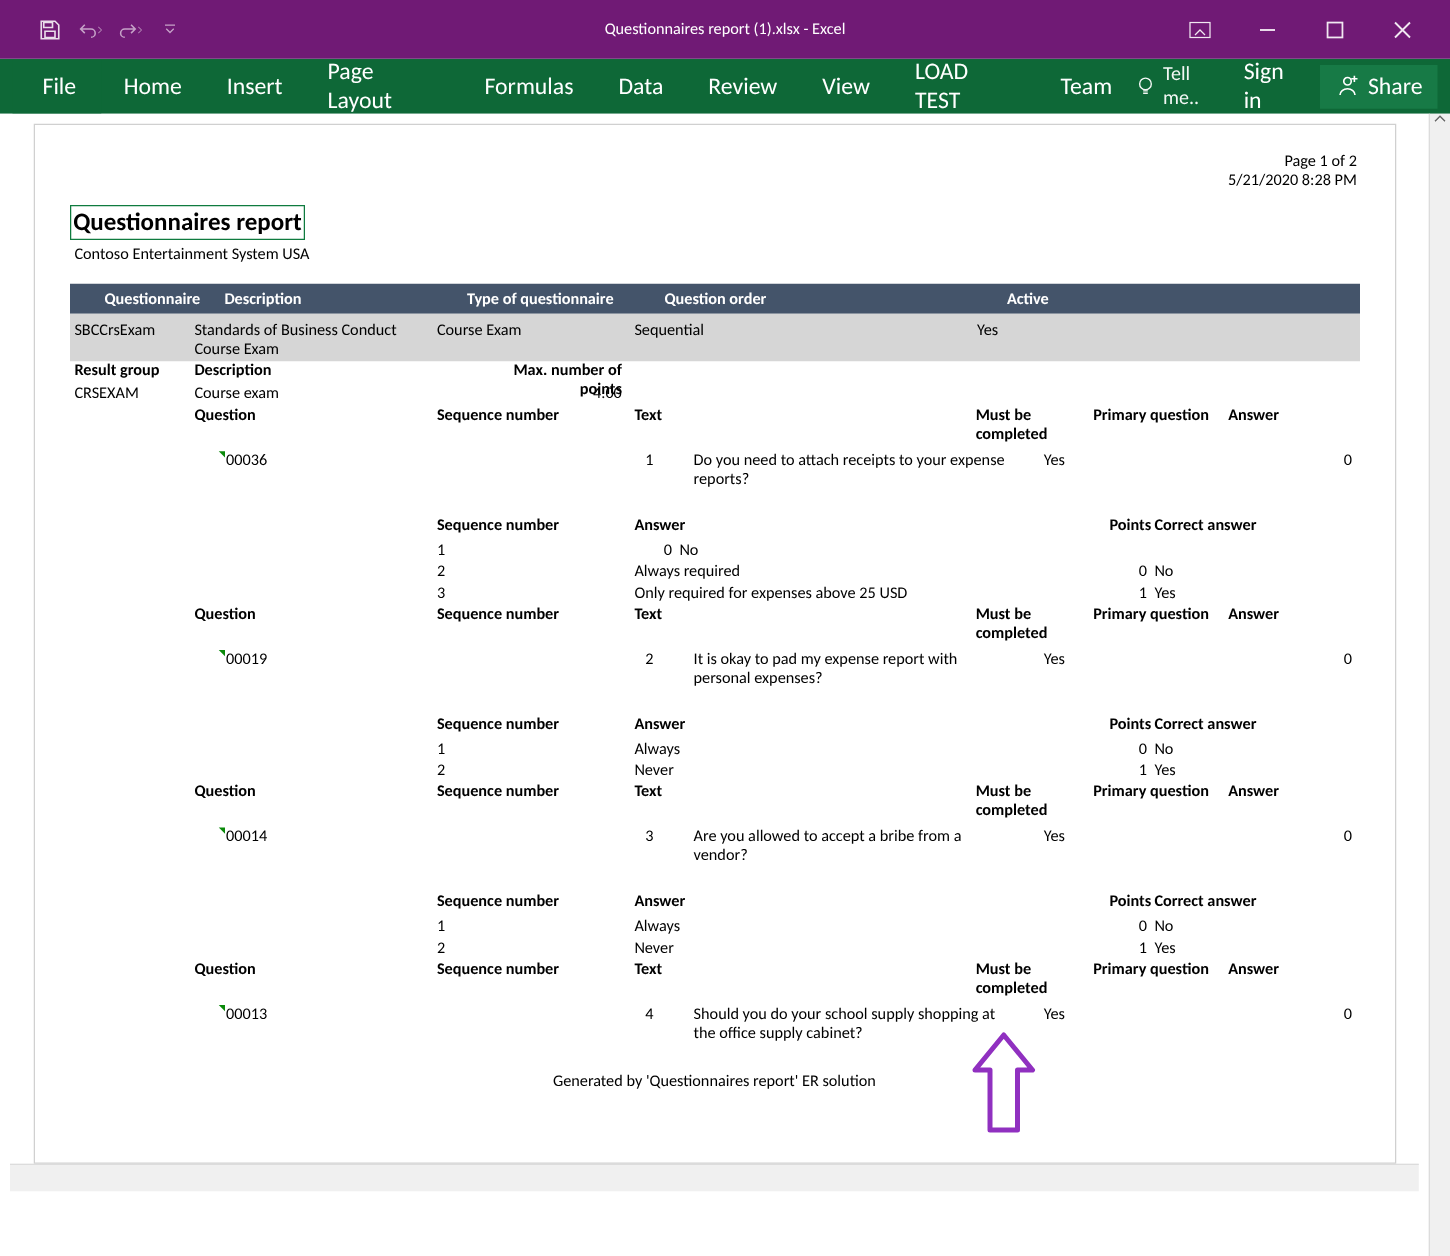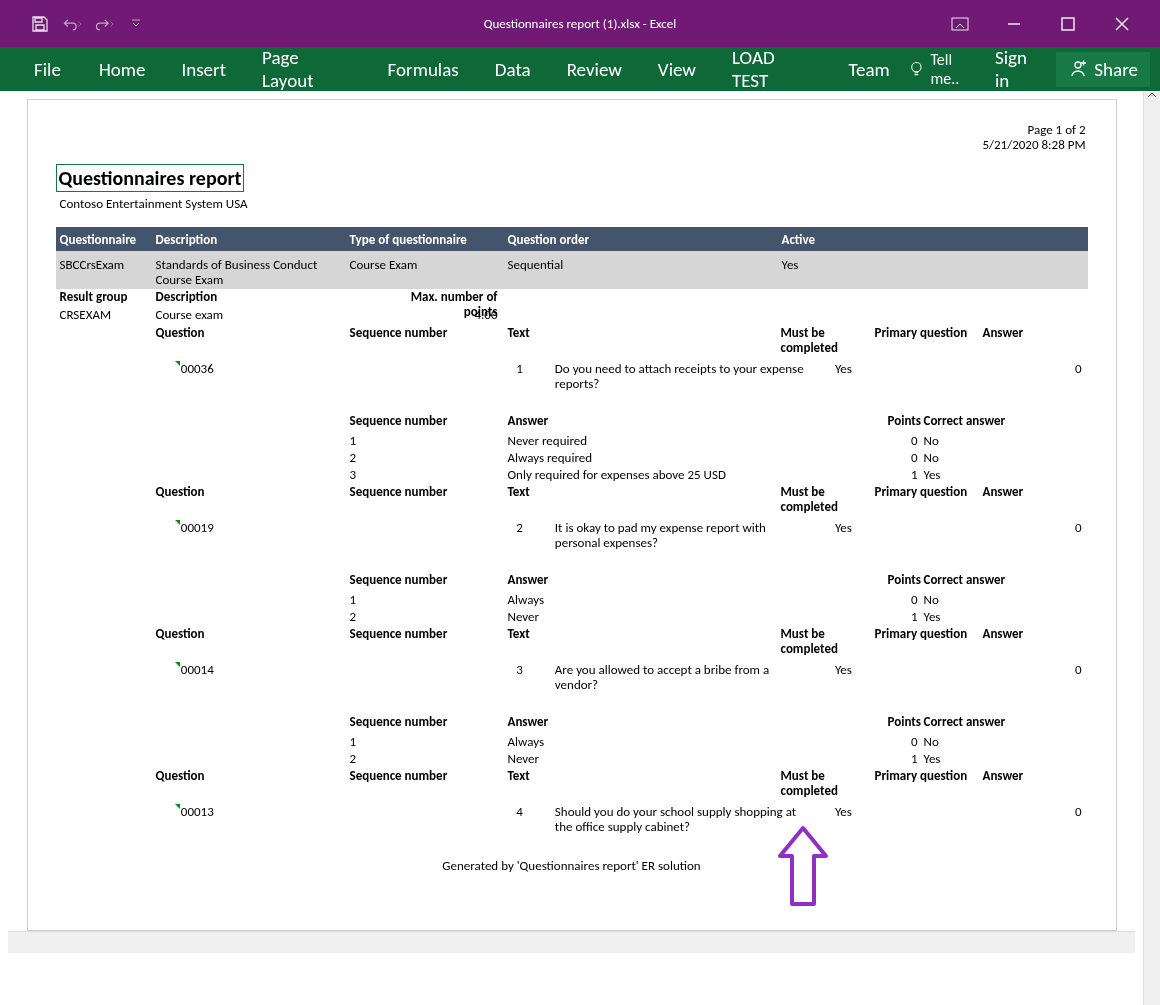--- a/index.html
+++ b/index.html
@@ -30,21 +30,21 @@
   
   .page { background: #fff; border: 1px solid #d0d0d0; width: 1090px; height: 832px; margin: 0 auto; padding: 20px 28px 12px 28px; position: relative; }
   
   .page-header-right { position: absolute; right: 30px; top: 22px; text-align: right; font-size: 13px; }
   
   .report-title { font-size: 20px; font-weight: bold; border: 1px solid #0f7b3f; display: inline-block; padding: 1px 2px; margin-top: 44px; }
   .report-sub { font-size: 13px; margin-left: 4px; margin-top: 4px; }
   
   .report-body { margin-top: 16px; font-size: 13px; }
   
-  .hdr-row { background: #44546a; color: #fff; font-weight: bold; display: flex; height: 24px; align-items: center; }
+  .hdr-row { background: #44546a; color: #fff; font-weight: bold; display: flex; height: 24px; align-items: center; padding-left: 24px; }
   .exam-row { background: #d6d6d6; display: flex; height: 38px; align-items: flex-start; padding-top: 6px; }
   
   .c-q { width: 100px; padding-left: 4px; }
   .c-desc { width: 194px; }
   .c-type { width: 158px; }
   .c-order { width: 274px; }
   .c-active { flex: 1; }
   
   .row { display: flex; }
   .r-col1 { width: 100px; padding-left: 4px; }
@@ -238,21 +238,20 @@
             <div class="ans-hdr" style="margin-top: 16px;">
               <div class="ac-pad"></div>
               <div class="ac-seq">Sequence number</div>
               <div class="ac-ans">Answer</div>
               <div class="ac-pts" style="text-align:left;">Points</div>
               <div class="ac-correct">Correct answer</div>
             </div>
             <div class="ans-row">
               <div class="ac-pad"></div>
               <div class="ac-seq">1</div>
-              <div class="ac-ans">Never required</div>
               <div class="ac-pts">0</div>
               <div class="ac-correct">No</div>
             </div>
             <div class="ans-row">
               <div class="ac-pad"></div>
               <div class="ac-seq">2</div>
               <div class="ac-ans">Always required</div>
               <div class="ac-pts">0</div>
               <div class="ac-correct">No</div>
             </div>

